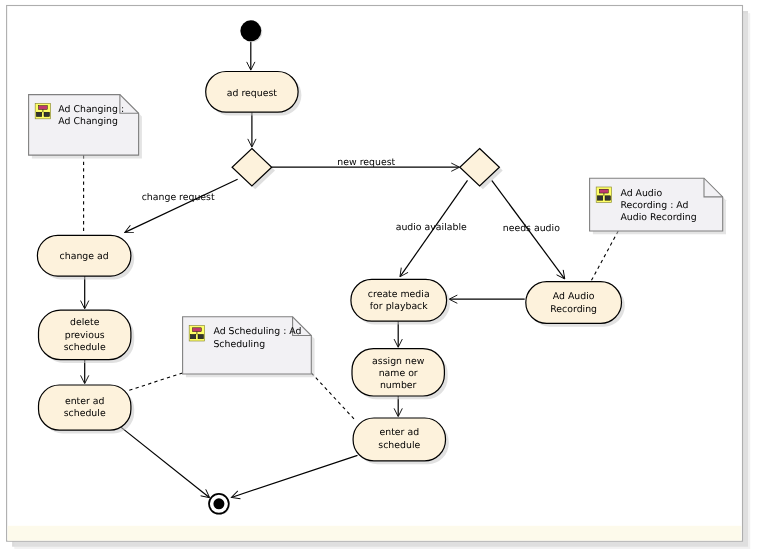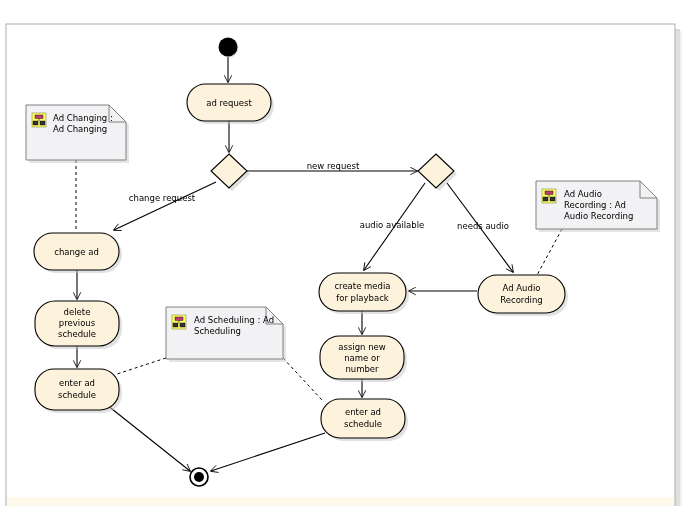--- a/index.html
+++ b/index.html
@@ -10,21 +10,20 @@
   body {
     width: 691px;
     height: 506px;
     overflow: hidden;
     font-family: "DejaVu Sans", sans-serif;
   }
   #canvas {
     position: relative;
     width: 691px;
     height: 366px;
-    margin-top: 19px;
   }
   #diagram-svg {
     position: absolute;
     left: 0;
     top: 0;
     display: block;
   }
   .node-label {
     font-family: "DejaVu Sans", sans-serif;
     font-size: 8.5px;

